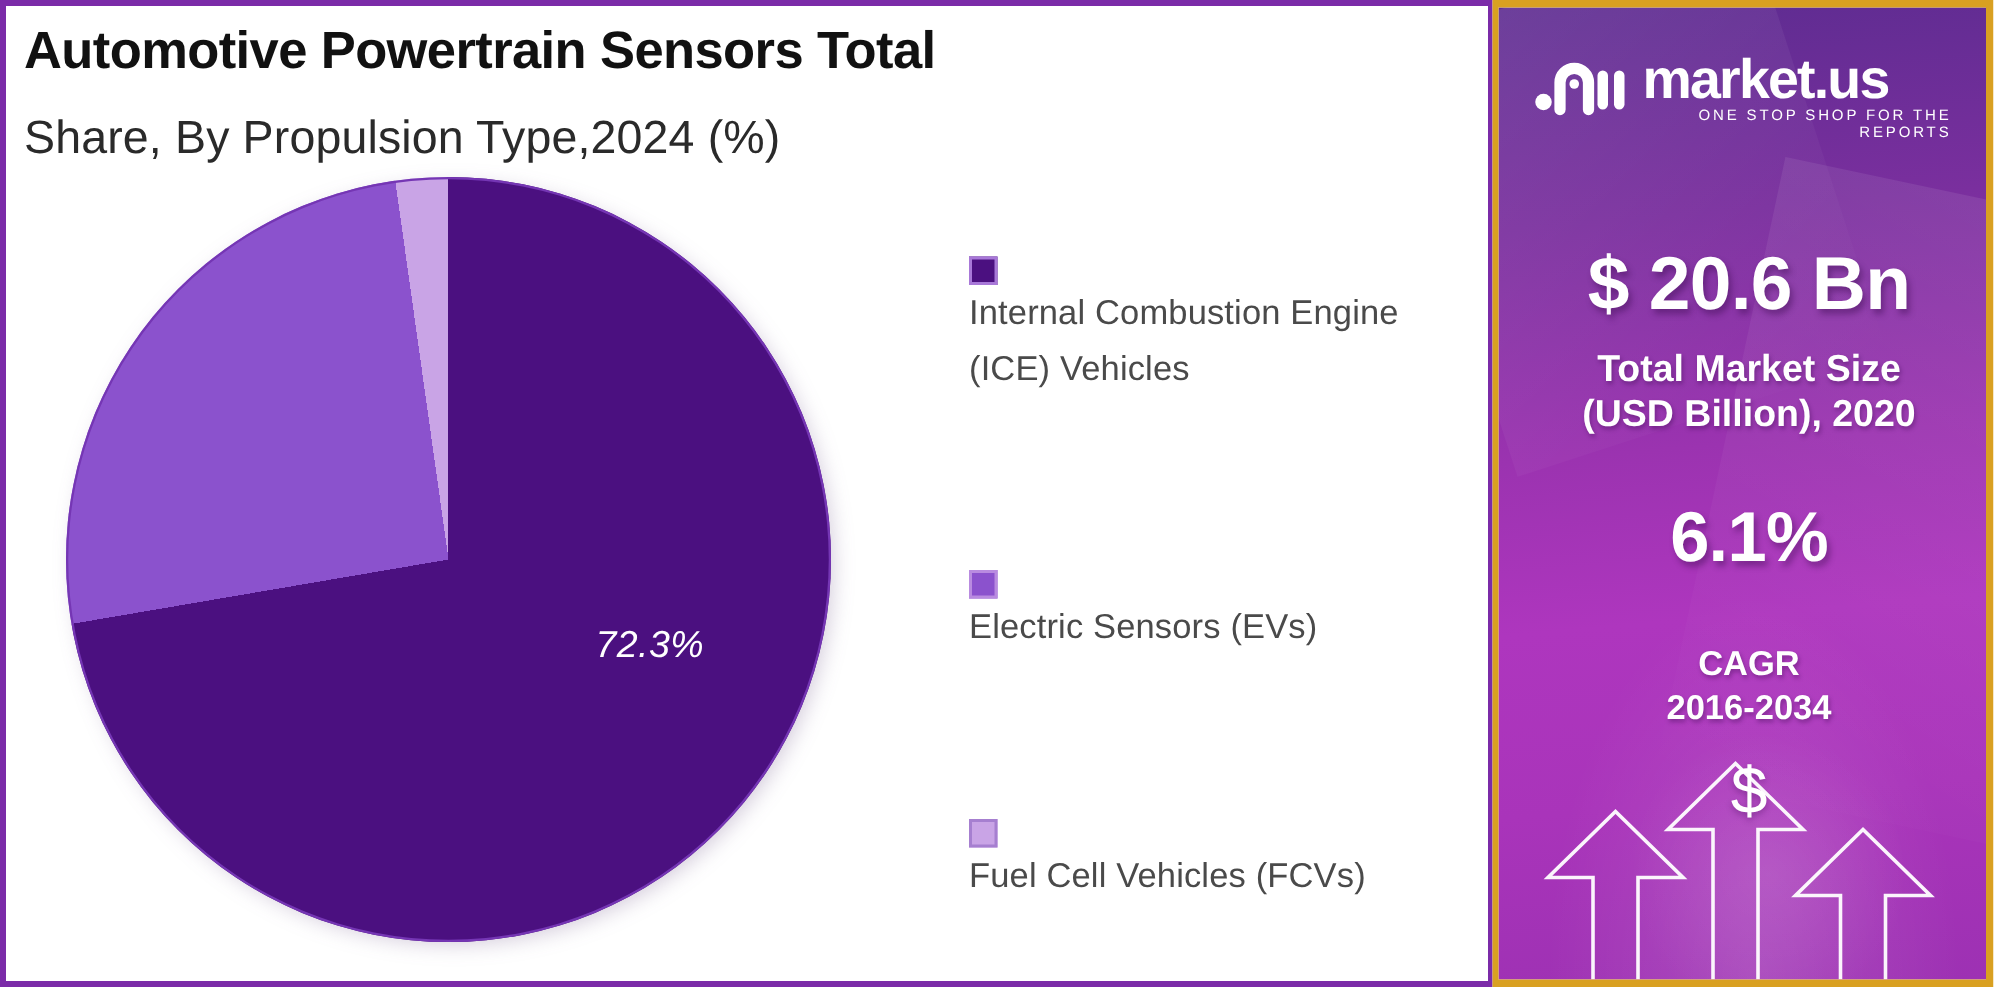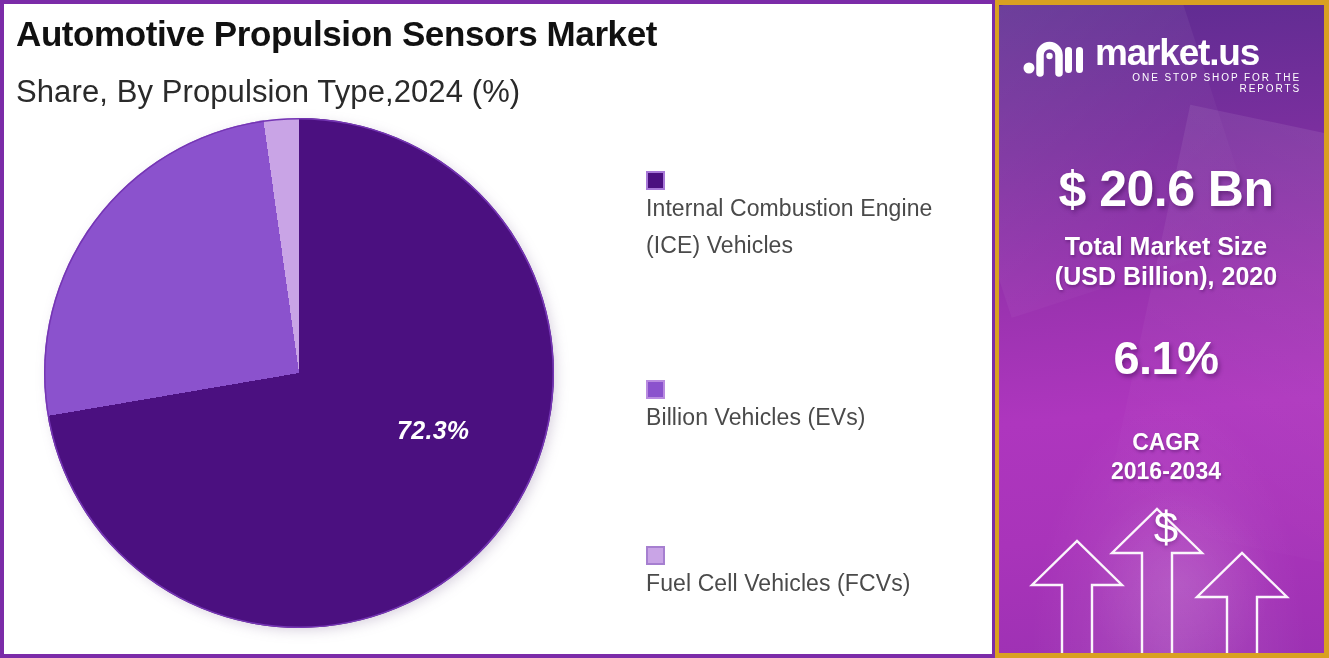--- a/index.html
+++ b/index.html
@@ -50,21 +50,21 @@
     background: conic-gradient(
         from 0deg,
         #4B1080 0deg 260.3deg,
         #8B52CD 260.3deg 352.0deg,
         #C9A4E6 352.0deg 360deg
     );
     box-shadow: inset 0 0 0 1.5px #7536B4;
   }
   .slice-label{
     position:absolute; left:355px; top:300px;
-    font-size:25px; font-weight:bold; font-style:italic;
+    font-size:25px; font-weight:normal; font-style:italic;
     color:#ffffff; letter-spacing:0.3px;
   }
 
   
   .legend{
     position:absolute; left:642px; top:158px;
     width:330px;
   }
   .legend-item{ display:flex; align-items:flex-start;flex-direction:column; }
   .legend-item.i0{ margin-top:0px; }
@@ -150,37 +150,37 @@
     text-shadow:0 2px 4px rgba(60,10,80,0.35);
   }
 </style>
 </head>
 <body>
 
 <div id="root">
 
   <div class="left-panel">
 
-    <div class="title">Automotive Propulsion Sensors Market</div>
+    <div class="title">Automotive Powertrain Sensors Total</div>
     <div class="subtitle">Share, By Propulsion Type,2024 (%)</div>
 
     <div class="pie-wrap">
       <div class="pie-shadow"></div>
       <div class="pie"></div>
       <div class="slice-label">72.3%</div>
     </div>
 
     <div class="legend">
       <div class="legend-item i0">
         <span class="swatch" style="background:#4B1080;border:2px solid #A878D8;"></span>
         <span class="legend-label">Internal Combustion Engine (ICE) Vehicles</span>
       </div>
       <div class="legend-item i1">
         <span class="swatch" style="background:#8B52CD;border:2px solid #B98BE0;"></span>
-        <span class="legend-label">Billion Vehicles (EVs)</span>
+        <span class="legend-label">Electric Sensors (EVs)</span>
       </div>
       <div class="legend-item i2">
         <span class="swatch" style="background:#C9A4E6;border:2px solid #A67FD0;"></span>
         <span class="legend-label">Fuel Cell Vehicles (FCVs)</span>
       </div>
     </div>
 
   </div>
 
   <div class="right-panel">

